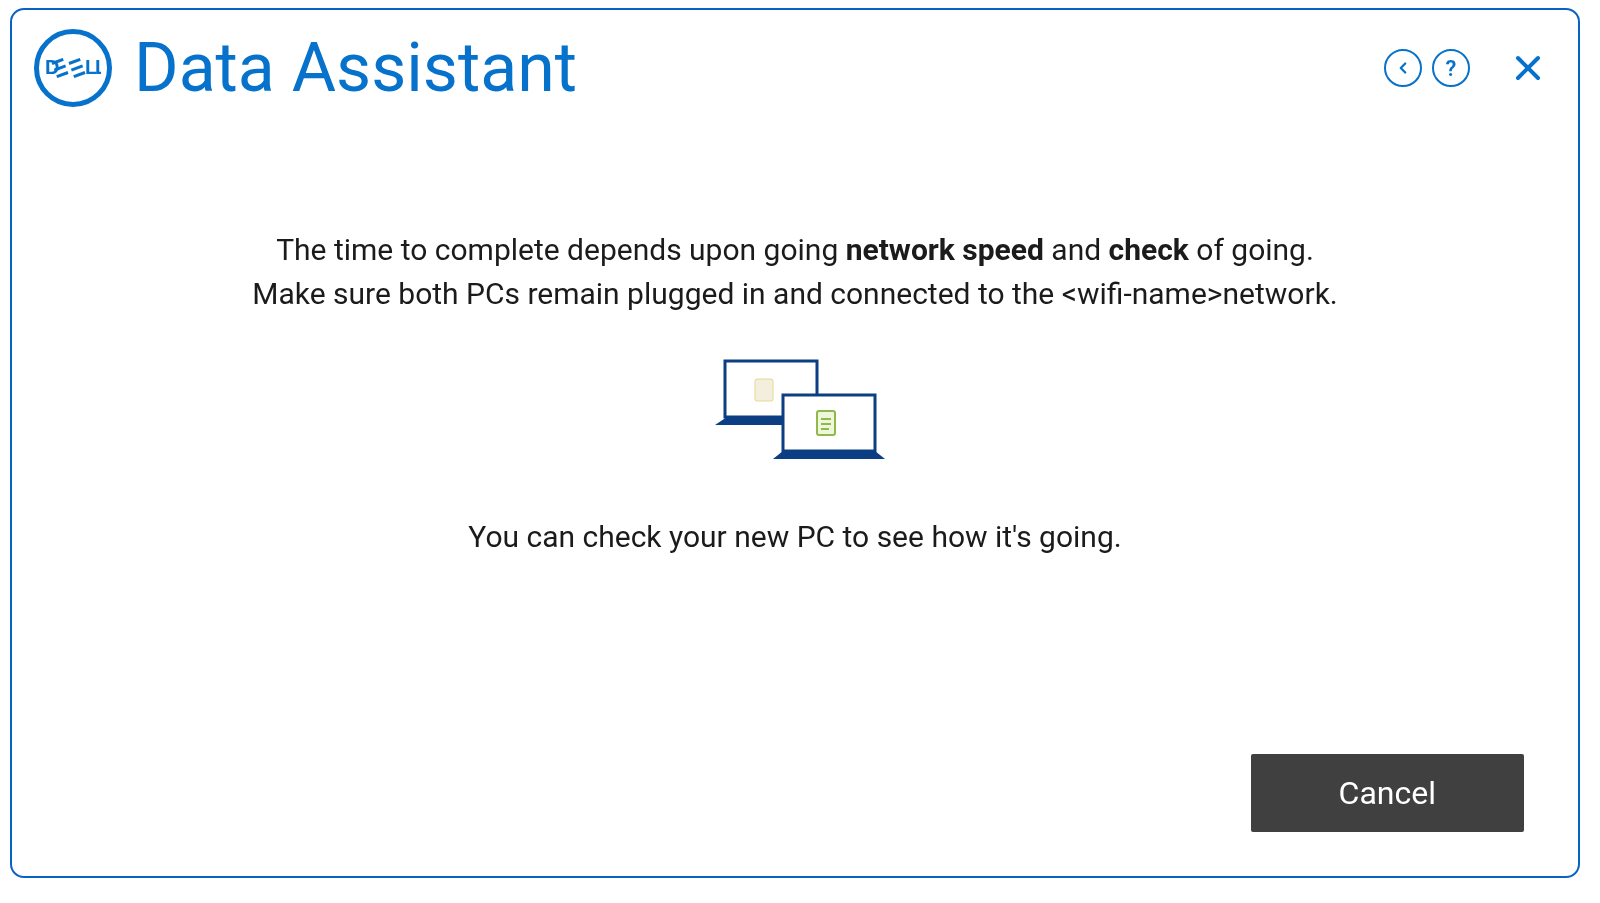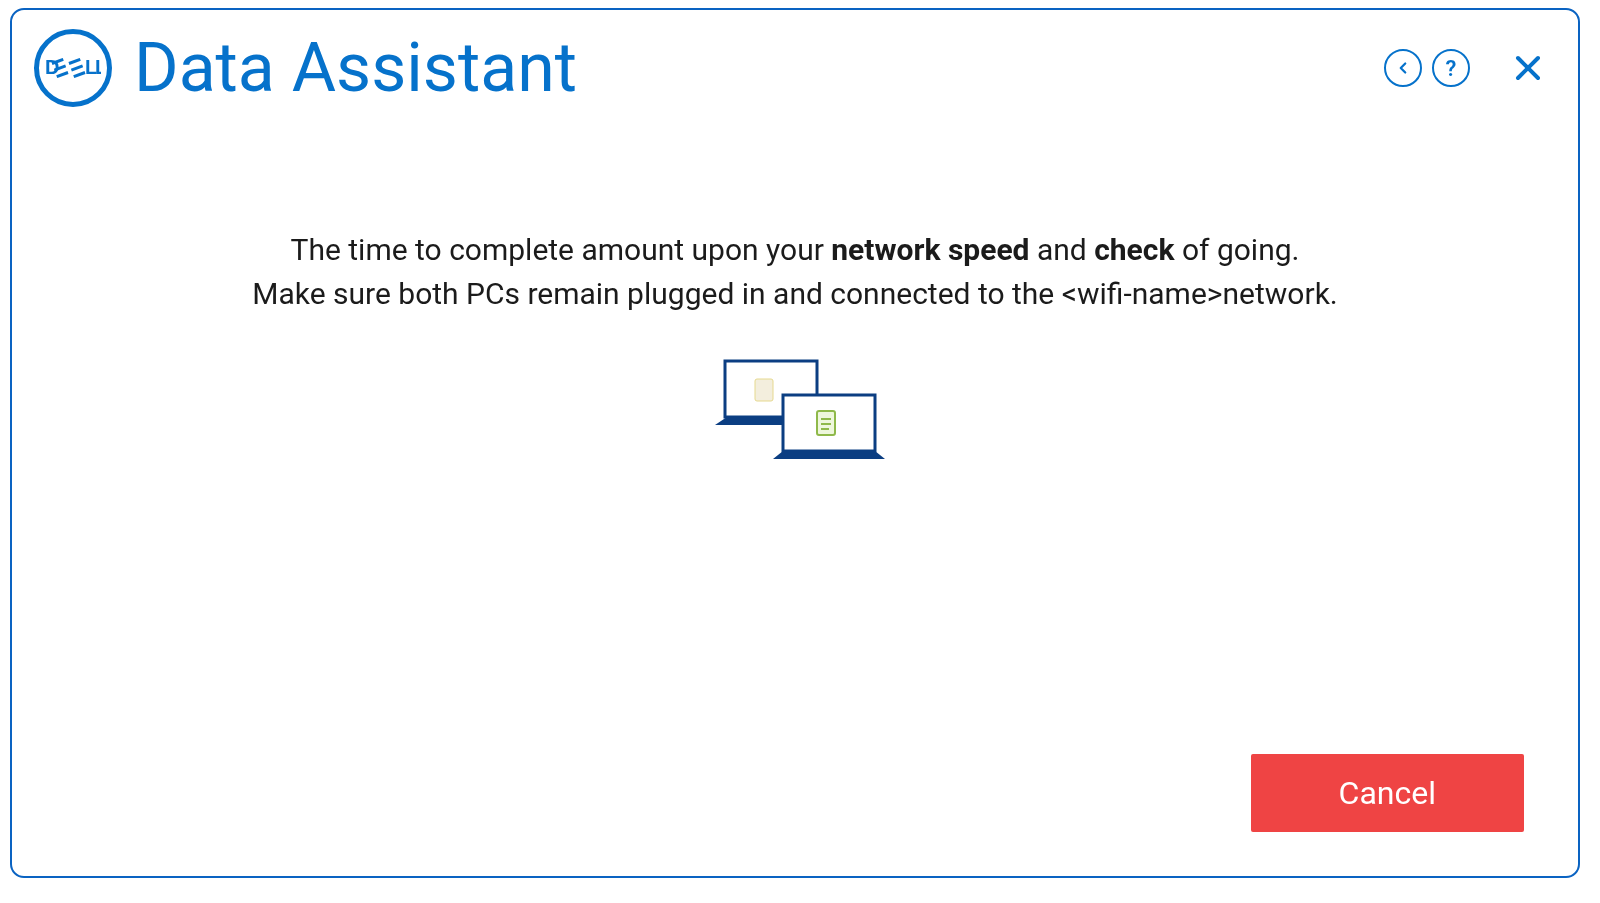--- a/index.html
+++ b/index.html
@@ -108,21 +108,21 @@
     font-size: 30px;
     color: #1b1b1b;
   }
 
   .footer {
     position: absolute;
     right: 54px;
     bottom: 44px;
   }
   .primary-btn {
-    background: #ef4444;
+    background: #404040;
     color: #ffffff;
     font-size: 32px;
     padding: 20px 88px;
     border: none;
     border-radius: 2px;
     cursor: pointer;
     font-family: inherit;
   }
 </style>
 </head>
@@ -168,39 +168,40 @@
           <line x1="4" y1="4" x2="20" y2="20"></line>
           <line x1="20" y1="4" x2="4" y2="20"></line>
         </svg>
       </div>
     </div>
   </div>
 
   <div class="content">
 
     <div class="body-text">
-      <span>The time to complete amount upon your </span><span class="bold">network speed</span><span> and </span><span class="bold">check</span><span> of going.</span><br>
+      <span>The time to complete depends upon going </span><span class="bold">network speed</span><span> and </span><span class="bold">check</span><span> of going.</span><br>
       <span>Make sure both PCs remain plugged in and connected to the </span><span>&lt;wifi-name&gt;</span><span>network.</span>
     </div>
 
     <div class="illus">
       <svg width="180" height="120" viewBox="0 0 180 120">
 
         <rect x="20" y="6" width="92" height="56" fill="#ffffff" stroke="#0b3e82" stroke-width="3"></rect>
         <rect x="50" y="24" width="18" height="22" rx="2" fill="#f3eedd" stroke="#e6d98f" stroke-width="1"></rect>
         <polygon points="10,70 130,70 118,62 22,62" fill="#0b3e82"></polygon>
 
         <rect x="78" y="40" width="92" height="56" fill="#ffffff" stroke="#0b3e82" stroke-width="3"></rect>
         <rect x="112" y="56" width="18" height="24" rx="2" fill="#eef7dc" stroke="#8fb94a" stroke-width="2"></rect>
         <line x1="116" y1="64" x2="126" y2="64" stroke="#8fb94a" stroke-width="2"></line>
         <line x1="116" y1="69" x2="126" y2="69" stroke="#8fb94a" stroke-width="2"></line>
         <line x1="116" y1="74" x2="124" y2="74" stroke="#8fb94a" stroke-width="2"></line>
         <polygon points="68,104 180,104 170,96 78,96" fill="#0b3e82"></polygon>
       </svg>
     </div>
 
+    <div class="hint">You can check your new PC to see how it's going.</div>
   </div>
 
   <div class="footer">
     <button class="primary-btn">Cancel</button>
   </div>
 
 </div>
 
 </body></html>

